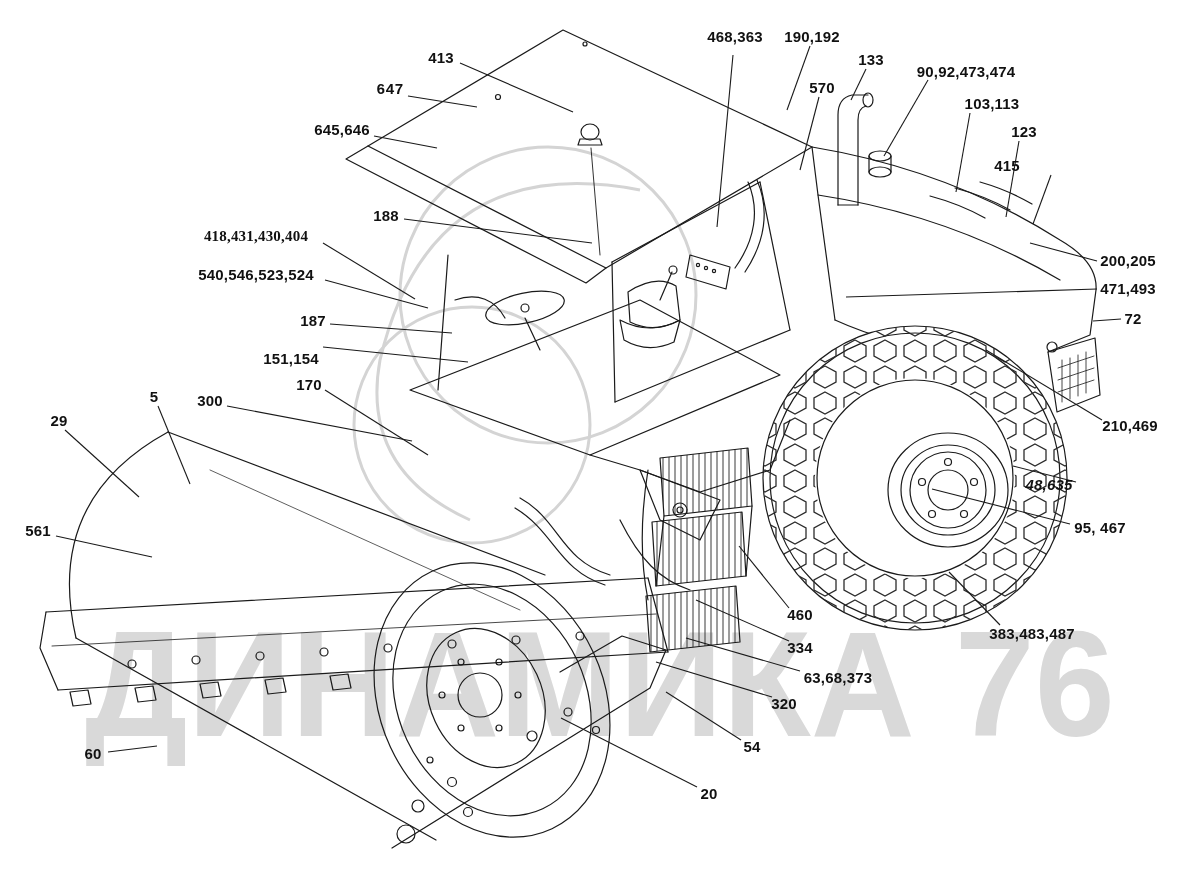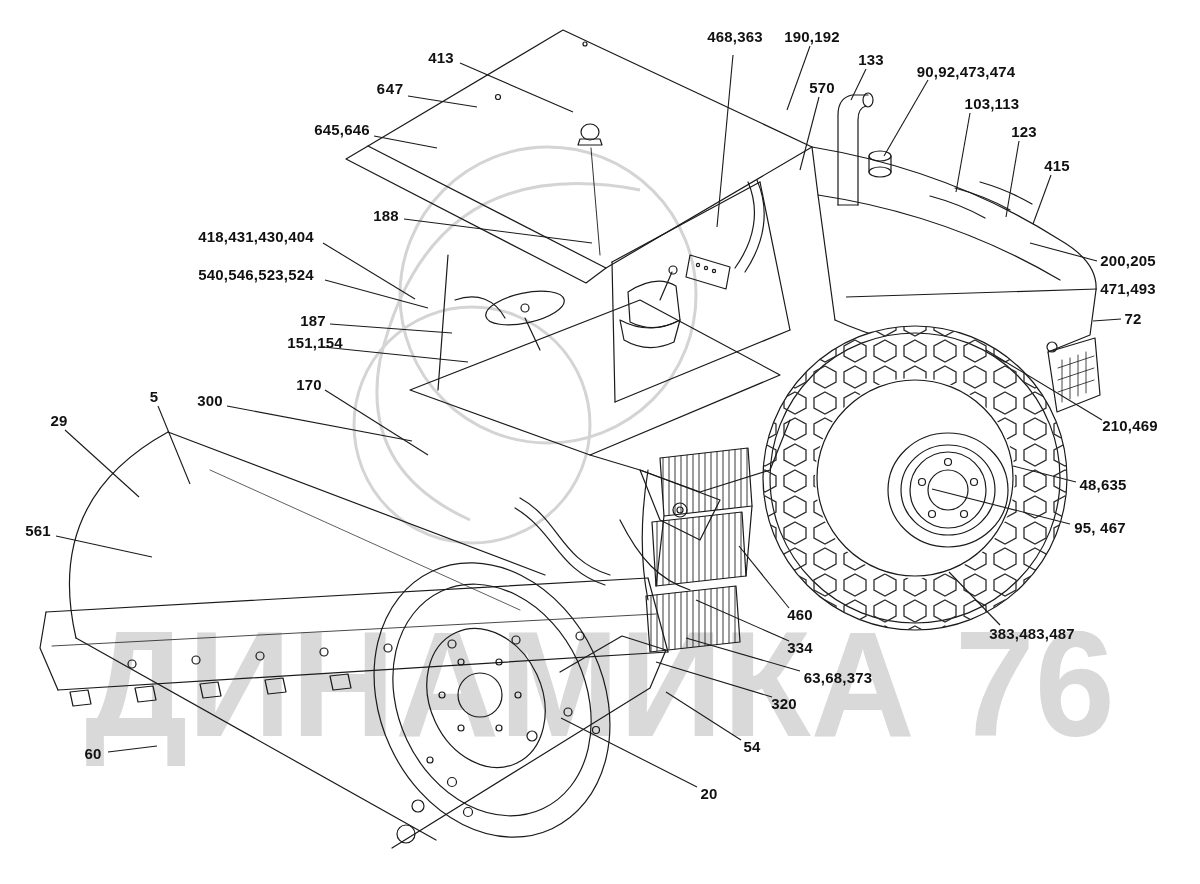--- a/index.html
+++ b/index.html
@@ -253,36 +253,36 @@
       <div class="callout" style="left: 441px; top: 57px;">413</div>
       <div class="callout" style="left: 390px; top: 90px; font-family: Liberation Mono, monospace;">647</div>
       <div class="callout" style="left: 342px; top: 129px;">645,646</div>
       <div class="callout" style="left: 735px; top: 36px;">468,363</div>
       <div class="callout" style="left: 812px; top: 36px;">190,192</div>
       <div class="callout" style="left: 822px; top: 87px;">570</div>
       <div class="callout" style="left: 871px; top: 59px;">133</div>
       <div class="callout" style="left: 966px; top: 71px;">90,92,473,474</div>
       <div class="callout" style="left: 977px; top: 103px; margin-left: 15px;">103,113</div>
       <div class="callout" style="left: 1024px; top: 131px;">123</div>
-      <div class="callout" style="left: 1057px; top: 165px;">415</div>
+      <div class="callout" style="left: 1007px; top: 165px;">415</div>
       <div class="callout" style="left: 386px; top: 215px; text-align: center;">188</div>
-      <div class="callout" style="left: 256px; top: 236px;">418,431,430,404</div>
+      <div class="callout" style="left: 256px; top: 236px; font-family: Liberation Serif, serif;">418,431,430,404</div>
       <div class="callout" style="left: 256px; top: 274px; text-align: center;">540,546,523,524</div>
       <div class="callout" style="left: 313px; top: 320px;">187</div>
-      <div class="callout" style="left: 291px; top: 342px; margin-left: 24px;">151,154</div>
+      <div class="callout" style="left: 291px; top: 358px;">151,154</div>
       <div class="callout" style="left: 309px; top: 384px; text-align: right;">170</div>
       <div class="callout" style="left: 210px; top: 400px;">300</div>
       <div class="callout" style="left: 154px; top: 396px;">5</div>
       <div class="callout" style="left: 59px; top: 420px;">29</div>
       <div class="callout" style="left: 38px; top: 530px;">561</div>
       <div class="callout" style="left: 1128px; top: 260px;">200,205</div>
       <div class="callout" style="left: 1128px; top: 288px;">471,493</div>
       <div class="callout" style="left: 1133px; top: 318px;">72</div>
       <div class="callout" style="left: 1130px; top: 425px;">210,469</div>
-      <div class="callout" style="left: 1103px; top: 484px;">48,635</div>
+      <div class="callout" style="left: 1049px; top: 484px; font-style: italic;">48,635</div>
       <div class="callout" style="left: 1100px; top: 527px;">95, 467</div>
       <div class="callout" style="left: 1032px; top: 633px;">383,483,487</div>
       <div class="callout" style="left: 800px; top: 614px;">460</div>
       <div class="callout" style="left: 800px; top: 647px;">334</div>
       <div class="callout" style="left: 838px; top: 677px;">63,68,373</div>
       <div class="callout" style="left: 784px; top: 703px;">320</div>
       <div class="callout" style="left: 752px; top: 746px;">54</div>
       <div class="callout" style="left: 709px; top: 793px;">20</div>
       <div class="callout" style="left: 93px; top: 753px;">60</div>
     </div>

